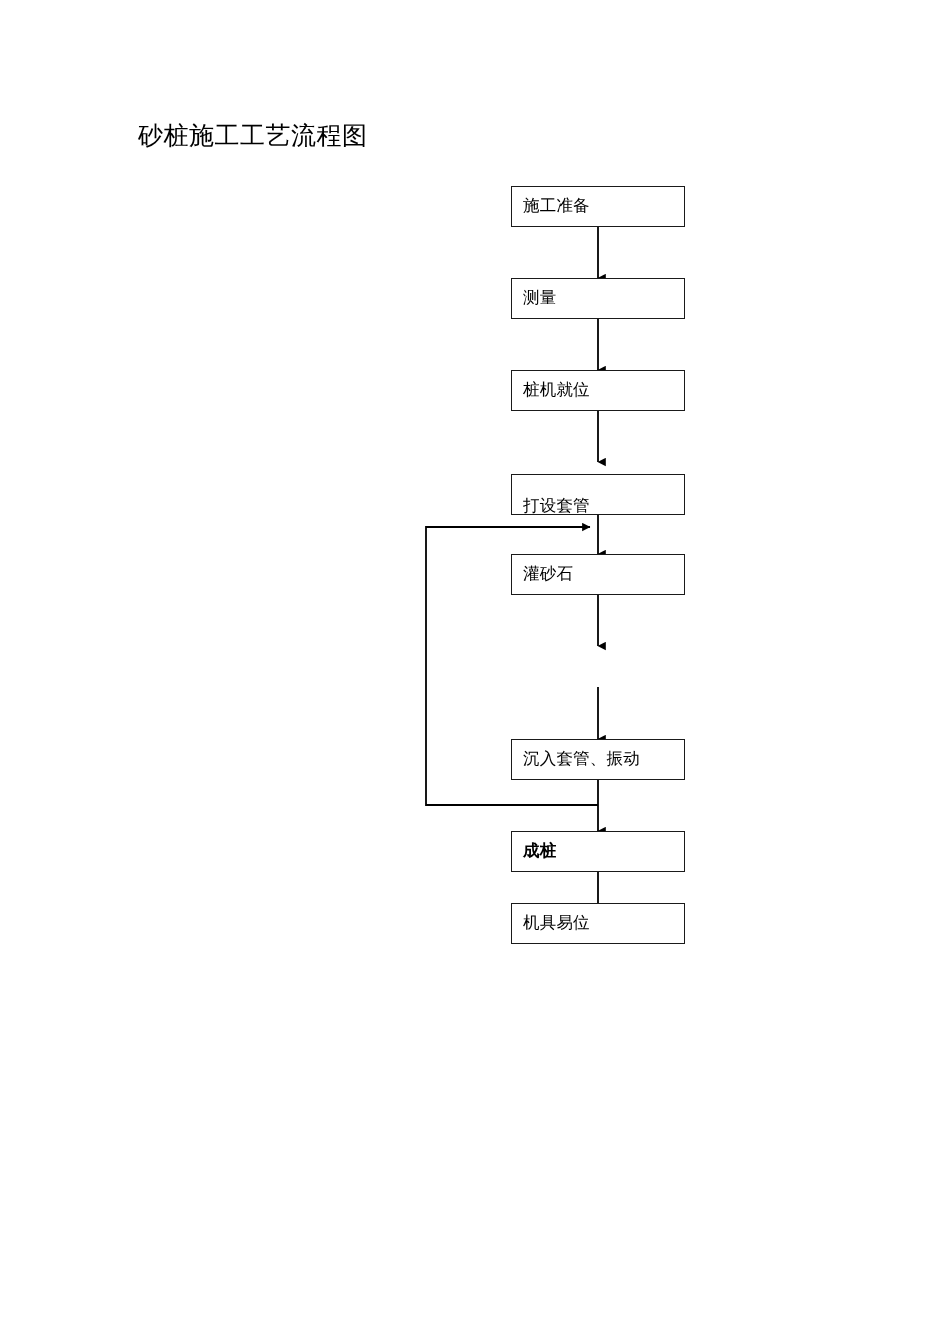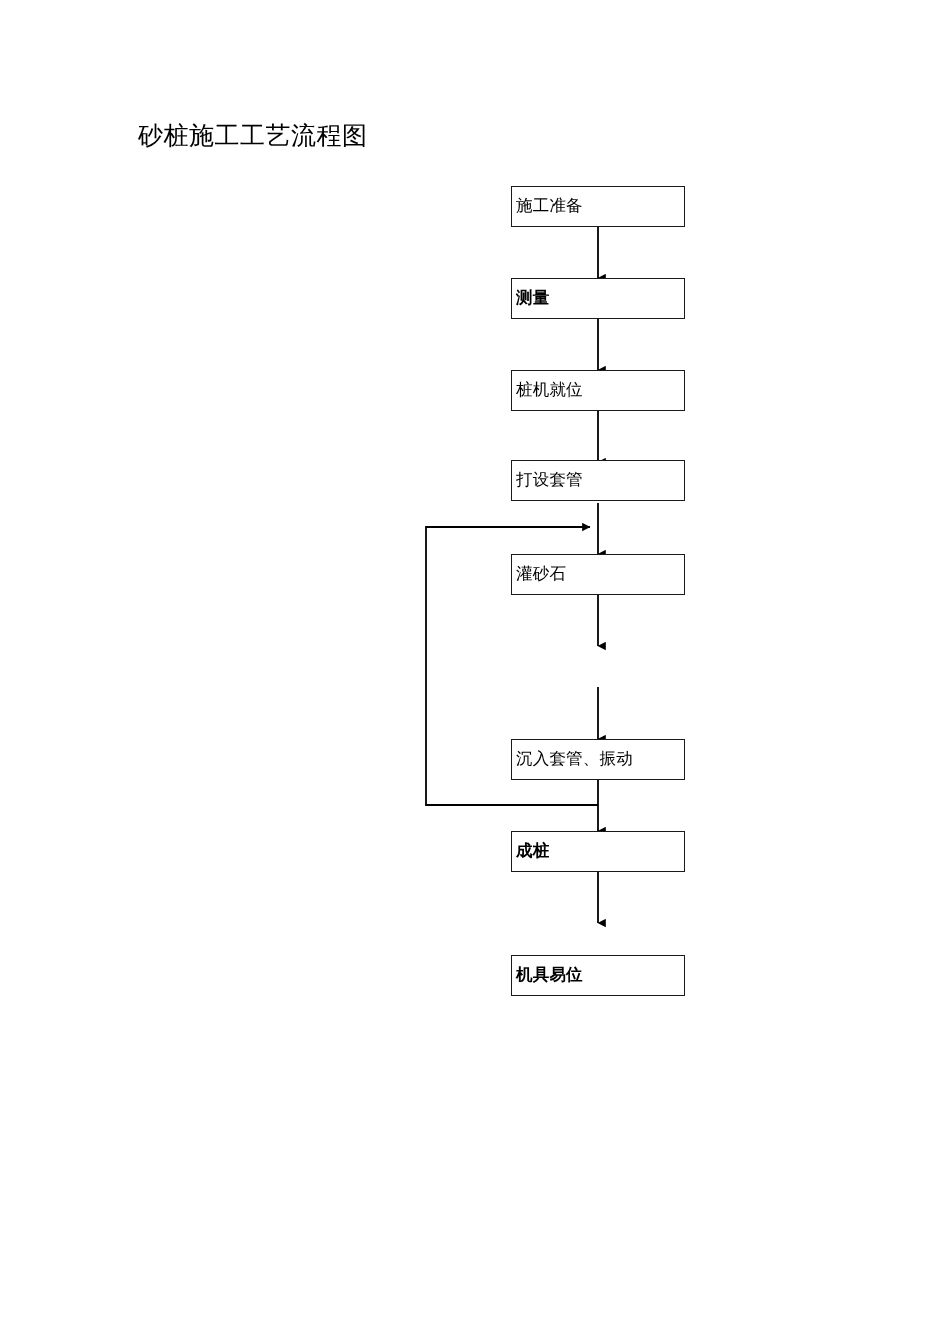--- a/index.html
+++ b/index.html
@@ -56,21 +56,21 @@
   .node {
     position: absolute;
     box-sizing: border-box;
     width: 174px;
     height: 41px;
     border: 1.3px solid #1a1a1a;
     background: #ffffff;
     display: flex;
     align-items: center;
     justify-content: flex-start;
-    padding-left: 4px;
+    padding-left: 11px;
     font-family: "DejaVu Serif", "Liberation Serif", serif;
     font-size: 16.5px;
     line-height: 1;
     color: #000000;
     white-space: nowrap;
     letter-spacing: 0.2px;
   }
 </style>
 </head>
 <body>
@@ -110,43 +110,43 @@
         <line x1="598" y1="872" x2="598" y2="923" marker-end="url(#arrowDown)"></line>
 
         <path d="M 598 805 L 426 805 L 426 527 L 590 527" marker-end="url(#arrowRight)"></path>
       </g>
     </svg>
 
     <div class="node" style="left:511px; top:186px;">
       <span>施工准备</span>
     </div>
 
-    <div class="node" style="left:511px; top:278px;font-weight:bold;">
+    <div class="node" style="left:511px; top:278px;">
       <span>测量</span>
     </div>
 
     <div class="node" style="left:511px; top:370px;">
       <span>桩机就位</span>
     </div>
 
-    <div class="node" style="left:511px; top:460px;">
+    <div class="node" style="left:511px; top:474px;align-items:flex-end;">
       <span>打设套管</span>
     </div>
 
     <div class="node" style="left:511px; top:554px;">
       <span>灌砂石</span>
     </div>
 
 
     <div class="node" style="left:511px; top:739px;align-items:center;">
       <span>沉入套管、振动</span>
     </div>
 
     <div class="node" style="left:511px; top:831px;font-weight:bold;">
       <span>成桩</span>
     </div>
 
-    <div class="node" style="left:511px; top:955px;font-weight:bold;">
+    <div class="node" style="left:511px; top:903px;">
       <span>机具易位</span>
     </div>
 
   </div>
 </div>
 
 </body></html>

